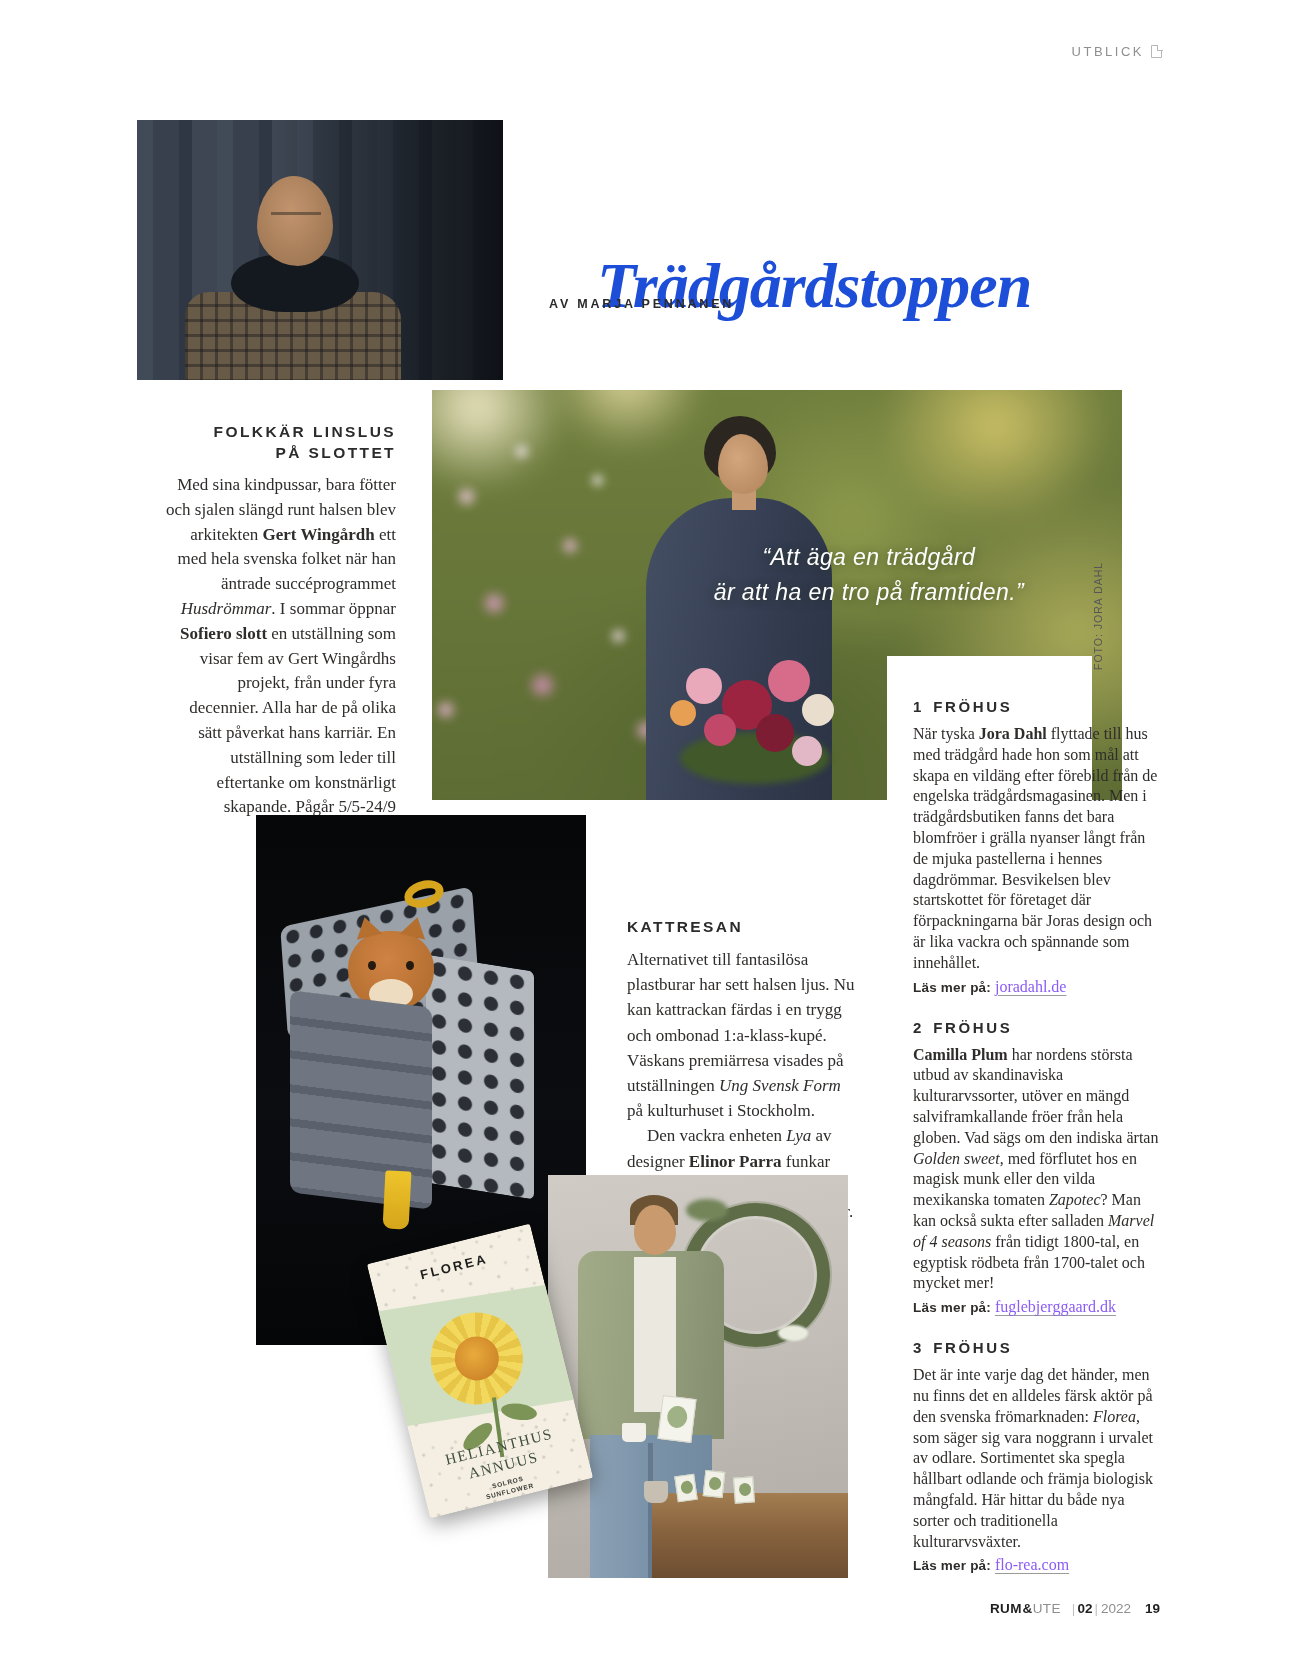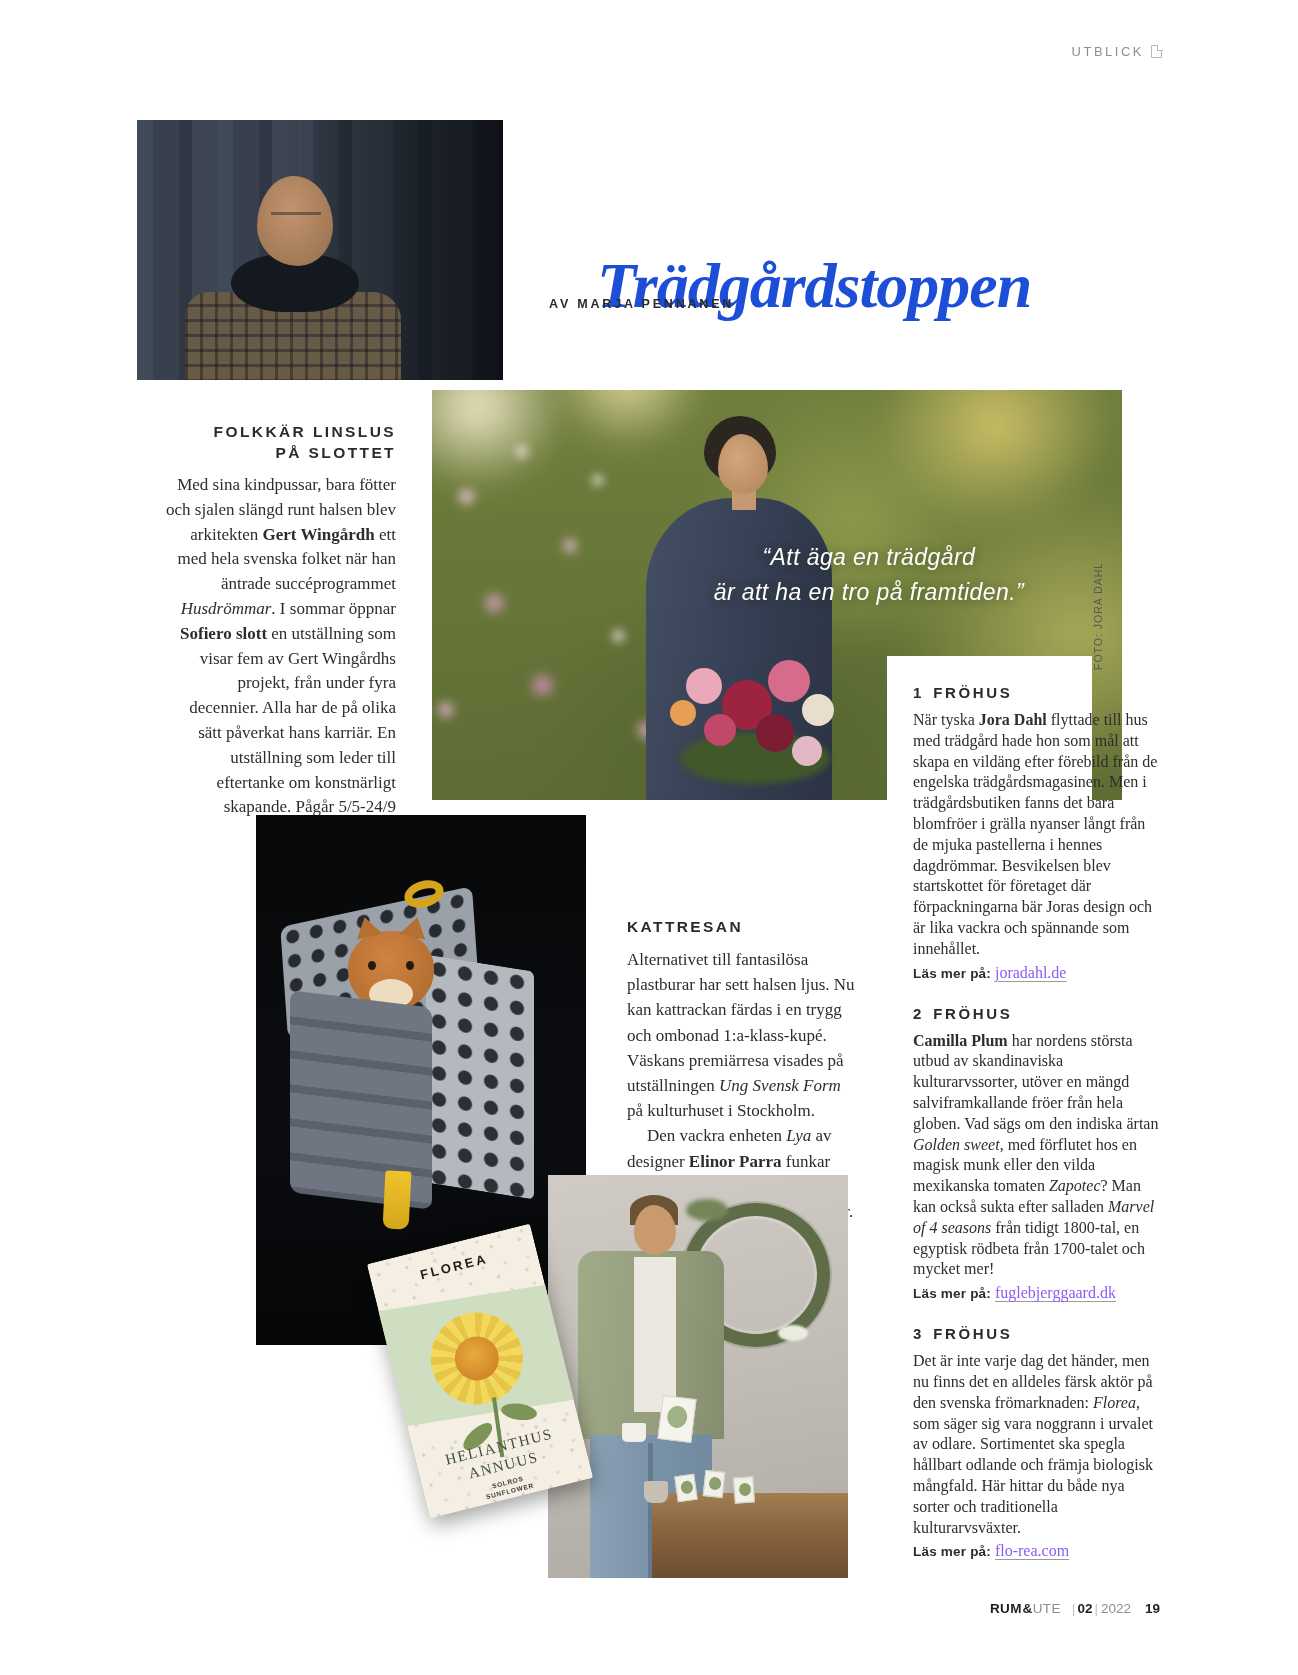--- a/index.html
+++ b/index.html
@@ -90,21 +90,21 @@
     font-family:"Liberation Sans",sans-serif;font-style:italic;font-size:23px;line-height:35px;letter-spacing:.4px;
     text-shadow:0 1px 9px rgba(35,45,18,.5);}
 
   .photo-credit{position:absolute;left:1092px;top:558px;height:112px;writing-mode:vertical-rl;transform:rotate(180deg);
     font-family:"Liberation Sans",sans-serif;font-size:10.5px;letter-spacing:1px;color:#565656;}
 
   
   .column-backdrop{position:absolute;left:887px;top:656px;width:205px;height:146px;background:#ffffff;}
   .col-frohus{position:absolute;left:913px;top:684px;width:247px;}
   .frohus-section{margin:0 0 20px;}
-  .frohus-section h3{font-family:"Liberation Sans",sans-serif;font-size:15px;font-weight:700;letter-spacing:2.6px;color:#2b2b2b;margin:0 0 9px;}
+  .frohus-section h3{font-family:"Liberation Sans",sans-serif;font-size:15px;font-weight:700;letter-spacing:2.6px;color:#2b2b2b;margin:14px 0 9px;}
   .sec-num{margin-right:12px;letter-spacing:0;}
   .frohus-section p.body{margin:0;font-size:16px;line-height:20.8px;}
 
   
   .photo-cat{position:absolute;left:256px;top:815px;width:330px;height:530px;overflow:hidden;
     background:linear-gradient(180deg,#060708 0%,#0b0d11 55%,#050607 100%);}
   .cc-lid{position:absolute;left:26px;top:92px;width:196px;height:112px;border-radius:10px;transform:rotate(-12deg) skewX(-8deg);
     background:radial-gradient(circle 6px at 12px 12px,#272b31 0 6px,rgba(0,0,0,0) 7px),#9aa1a9;background-size:24px 24px;border-bottom:4px solid #767d87;}
   .cc-side{position:absolute;left:170px;top:148px;width:108px;height:228px;border-radius:6px;transform:skewY(9deg);
     background:radial-gradient(circle 6.5px at 13px 13px,#2c3036 0 6.5px,rgba(0,0,0,0) 7.5px),#b4b9c0;background-size:26px 26px;}

